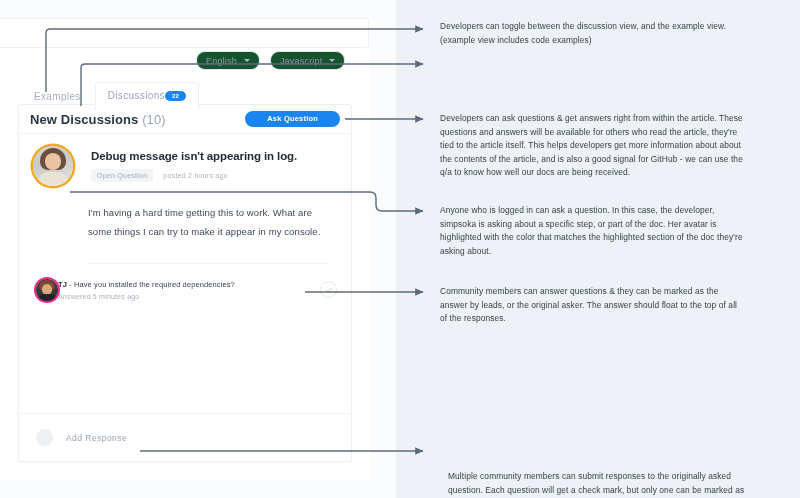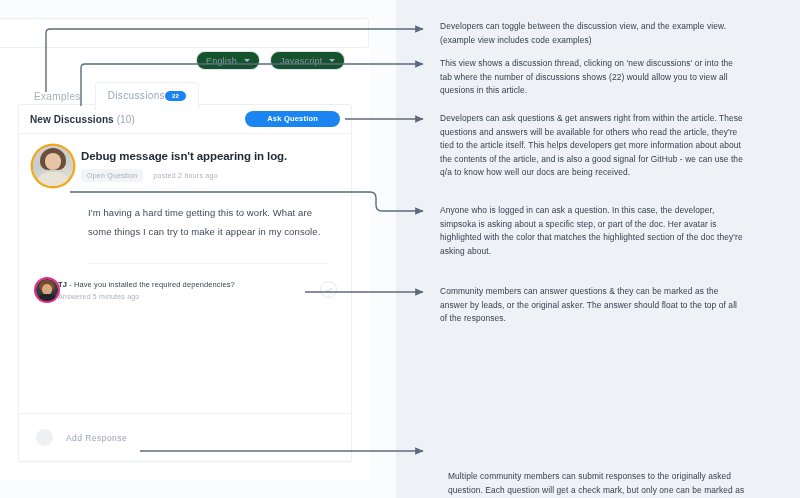--- a/index.html
+++ b/index.html
@@ -74,32 +74,32 @@
     position:absolute;left:18px;top:104px;width:332px;height:356px;
     background:#ffffff;border:1px solid #eceff3;border-radius:3px;
     box-shadow:0 1px 2px rgba(22,32,48,.04);
     overflow:hidden;
   }
   .panel-header{
     height:28px;border-bottom:1px solid #f0f2f5;
     display:flex;align-items:center;justify-content:space-between;
     padding:0 11px;
   }
-  .panel-title{font-size:10px;color:#2b3645;font-weight:bold;letter-spacing:.1px;}
+  .panel-title{font-size:13px;color:#2b3645;font-weight:bold;letter-spacing:.1px;}
   .panel-title span.count{color:#9aa5b2;font-weight:normal;}
   .ask-btn{
     background:#1a85f0;color:#ffffff;
     font-size:7.5px;font-weight:bold;letter-spacing:.2px;
     border-radius:9px;padding:4px 22px;line-height:1;
     white-space:nowrap;
   }
 
   
   .thread{padding:12px 0 0 0;position:relative;}
-  .q-head{display:flex;gap:8px;padding:0 14px;}
+  .q-head{display:flex;gap:18px;padding:0 14px;}
   .avatar{
     width:40px;height:40px;border-radius:50%;
     flex:0 0 40px;position:relative;overflow:hidden;
     background:#d9dde3;
   }
   .avatar.ring-amber{box-shadow:0 0 0 2.5px #f0a81e;}
   .avatar.ring-pink{box-shadow:0 0 0 2px #f0268c;}
   .avatar.small{width:22px;height:22px;flex:0 0 22px;}
   .av-img{position:absolute;inset:0;}
   
@@ -275,23 +275,20 @@
       <path d="M305,292 L423,292" marker-end="url(#arr)"></path>
 
       <path d="M140,451 L423,451" marker-end="url(#arr)"></path>
     </g>
   </svg>
 
   <div class="ann" style="left:440px;top:20px;">
     <div>Developers can toggle between the discussion view, and the example view. (example view includes code examples)</div>
   </div>
 
-  <div class="ann" style="left:440px;top:57px;">
-    <div>This view shows a discussion thread, clicking on 'new discussions' or into the tab where the number of discussions shows (22) would allow you to view all quesions in this article.</div>
-  </div>
 
   <div class="ann" style="left:440px;top:112px;width:305px;">
     <div>Developers can ask questions &amp; get answers right from within the article. These questions and answers will be available for others who read the article, they're tied to the article itself. This helps developers get more information about about the contents of the article, and is also a good signal for GitHub - we can use the q/a to know how well our docs are being received.</div>
   </div>
 
   <div class="ann" style="left:440px;top:204px;width:312px;">
     <div>Anyone who is logged in can ask a question. In this case, the developer, simpsoka is asking about a specific step, or part of the doc. Her avatar is highlighted with the color that matches the highlighted section of the doc they're asking about.</div>
   </div>
 
   <div class="ann" style="left:440px;top:285px;">

